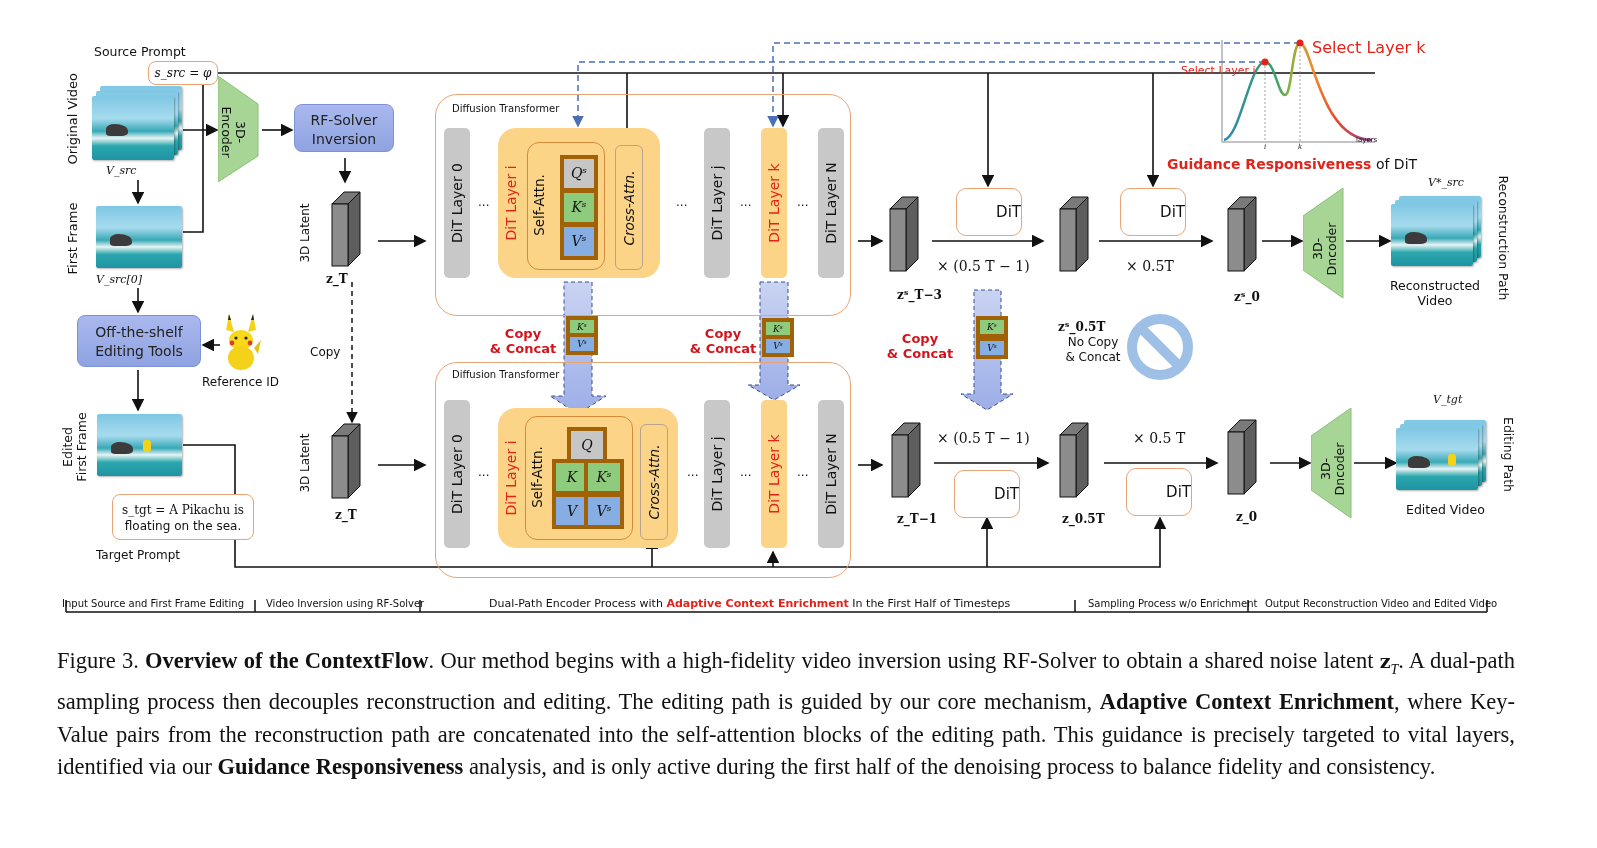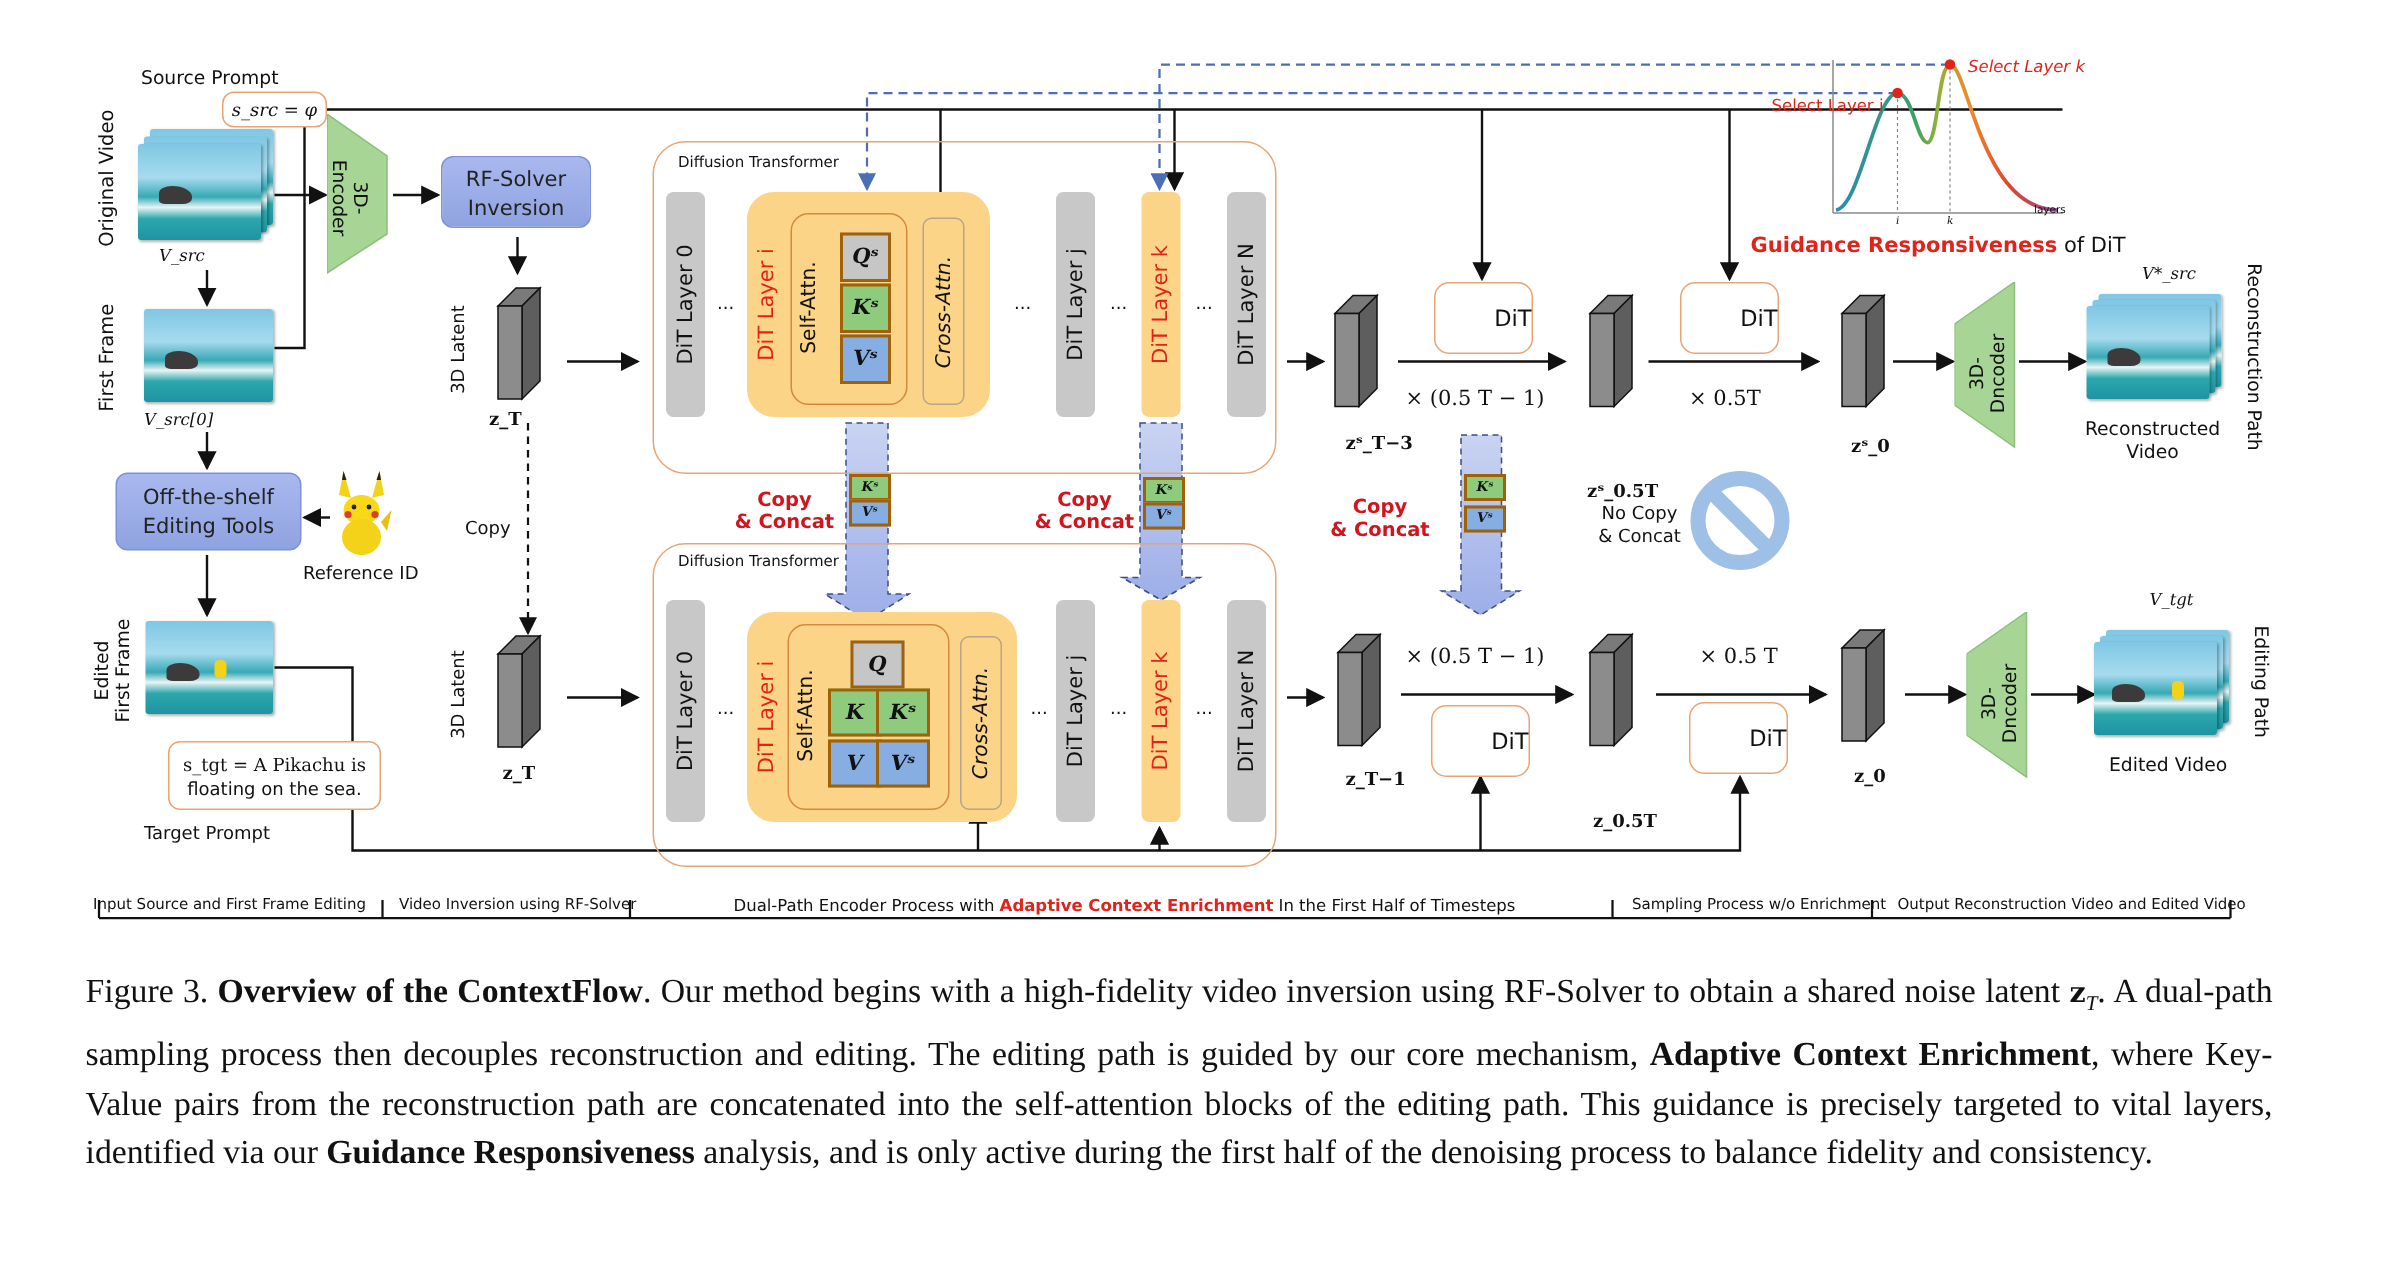--- a/index.html
+++ b/index.html
@@ -18,21 +18,21 @@
   .rock { position:absolute; background:#3c3a3a; border-radius:40% 60% 30% 20%; }
   .trans { position:absolute; border:1.5px solid #e9a474; border-radius:22px; background:transparent; }
   .trans-title { position:absolute; font-size:10px; }
   .gray-layer { position:absolute; background:#c8c8c8; border-radius:5px; }
   .gray-layer span, .orange-layer span { position:absolute; left:50%; top:50%; transform:translate(-50%,-50%) rotate(-90deg); white-space:nowrap; font-size:14px; }
   .orange-layer { position:absolute; background:#fbd488; border-radius:5px; }
   .red { color:#e2231a; }
   .layerblock { position:absolute; background:#fbd488; border-radius:18px; }
   .selfattn { position:absolute; border:1.5px solid #d48a3a; border-radius:12px; }
   .crossattn { position:absolute; border:1.2px solid #b8a48a; border-radius:6px; }
-  .qkv { position:absolute; border:2px solid #a16207; text-align:center; font-family:"DejaVu Serif", serif; font-style:italic; font-size:14px;font-weight:bold; }
+  .qkv { position:absolute; border:4px solid #a16207; text-align:center; font-family:"DejaVu Serif", serif; font-style:italic; font-size:14px; }
   .qgray { background:#c6c6c6; }
   .kgreen { background:#8fcb7c; }
   .vblue { background:#86aee3; }
   .dit-box { position:absolute; border:1.5px solid #e9a474; border-radius:10px; background:#fff; font-size:15px; text-align:right; }
   .latent { position:absolute; }
   .enc { position:absolute; }
   .copy-red { position:absolute; color:#d4141c; font-weight:bold; font-size:13px; text-align:center; line-height:15px; }
   .timeline-lbl { position:absolute; font-size:10px; white-space:nowrap; }
   .caption { position:absolute; left:57px; top:645px; width:1458px; font-family:"Liberation Serif", serif; font-size:22.5px; line-height:32.5px; text-align:justify; color:#111; }
   .caption b { font-weight:bold; }
@@ -381,21 +381,21 @@
 </svg>
 <div class="lbl bold-math" style="left:897px;top:512px;">z_T−1</div>
 <div class="lbl math" style="left:937px;top:430px;font-size:14px;font-style:normal;">× (0.5 T − 1)</div>
 <div class="dit-box" style="left:954px;top:470px;width:64px;height:46px;line-height:46px;">DiT</div>
 
 <svg class="latent" style="left:1058px;top:421px;" width="34" height="80">
   <polygon points="2,14 14,2 30,2 18,14" fill="#7a7a7a" stroke="#111"></polygon>
     <polygon points="18,14 30,2 30,64 18,76" fill="#5e5e5e" stroke="#111"></polygon>
     <rect x="2" y="14" width="16" height="62" fill="#8c8c8c" stroke="#111"></rect>
 </svg>
-<div class="lbl bold-math" style="left:1062px;top:512px;margin-top:28px;">z_0.5T</div>
+<div class="lbl bold-math" style="left:1062px;top:512px;">z_0.5T</div>
 <div class="lbl math" style="left:1133px;top:430px;font-size:14px;font-style:normal;">× 0.5 T</div>
 <div class="dit-box" style="left:1126px;top:468px;width:64px;height:46px;line-height:46px;">DiT</div>
 
 <svg class="latent" style="left:1226px;top:418px;" width="34" height="80">
   <polygon points="2,14 14,2 30,2 18,14" fill="#7a7a7a" stroke="#111"></polygon>
     <polygon points="18,14 30,2 30,64 18,76" fill="#5e5e5e" stroke="#111"></polygon>
     <rect x="2" y="14" width="16" height="62" fill="#8c8c8c" stroke="#111"></rect>
 </svg>
 <div class="lbl bold-math" style="left:1236px;top:510px;">z_0</div>
 
@@ -409,21 +409,21 @@
   <div class="frame-img" style="left:1400px;top:424px;width:82px;height:62px;"></div>
   <div class="frame-img" style="left:1396px;top:428px;width:82px;height:62px;">
     <div class="rock" style="left:12px;top:28px;width:22px;height:12px;"></div>
     <div style="position:absolute;left:52px;top:26px;width:8px;height:12px;background:#f4d21a;border-radius:3px;"></div>
   </div>
 </div>
 <div class="lbl math" style="left:1433px;top:393px;font-size:11px;">V_tgt</div>
 <div class="lbl" style="left:1406px;top:502px;font-size:12.5px;">Edited Video</div>
 <div class="vlabel-r" style="left:1468px;top:447px;width:80px;text-align:center;font-size:12.5px;">Editing Path</div>
 
-<div class="lbl red" style="left:1312px;top:38px;font-size:11px;font-style:italic;">Select Layer k</div>
+<div class="lbl red" style="left:1312px;top:38px;font-size:16px;">Select Layer k</div>
 <div class="lbl red" style="left:1181px;top:64px;font-size:11px;">Select Layer i</div>
 <div class="lbl" style="left:1356px;top:136px;font-size:7px;">layers</div>
 <div class="lbl math" style="left:1264px;top:143px;font-size:7px;">i</div>
 <div class="lbl math" style="left:1298px;top:143px;font-size:7px;">k</div>
 <div class="lbl" style="left:1167px;top:156px;font-size:14px;">
   <span class="red" style="font-weight:bold;">Guidance Responsiveness</span><span> of DiT</span>
 </div>
 
 <div class="timeline-lbl" style="left:62px;top:598px;">Input Source and First Frame Editing</div>
 <div class="timeline-lbl" style="left:266px;top:598px;">Video Inversion using RF-Solver</div>

